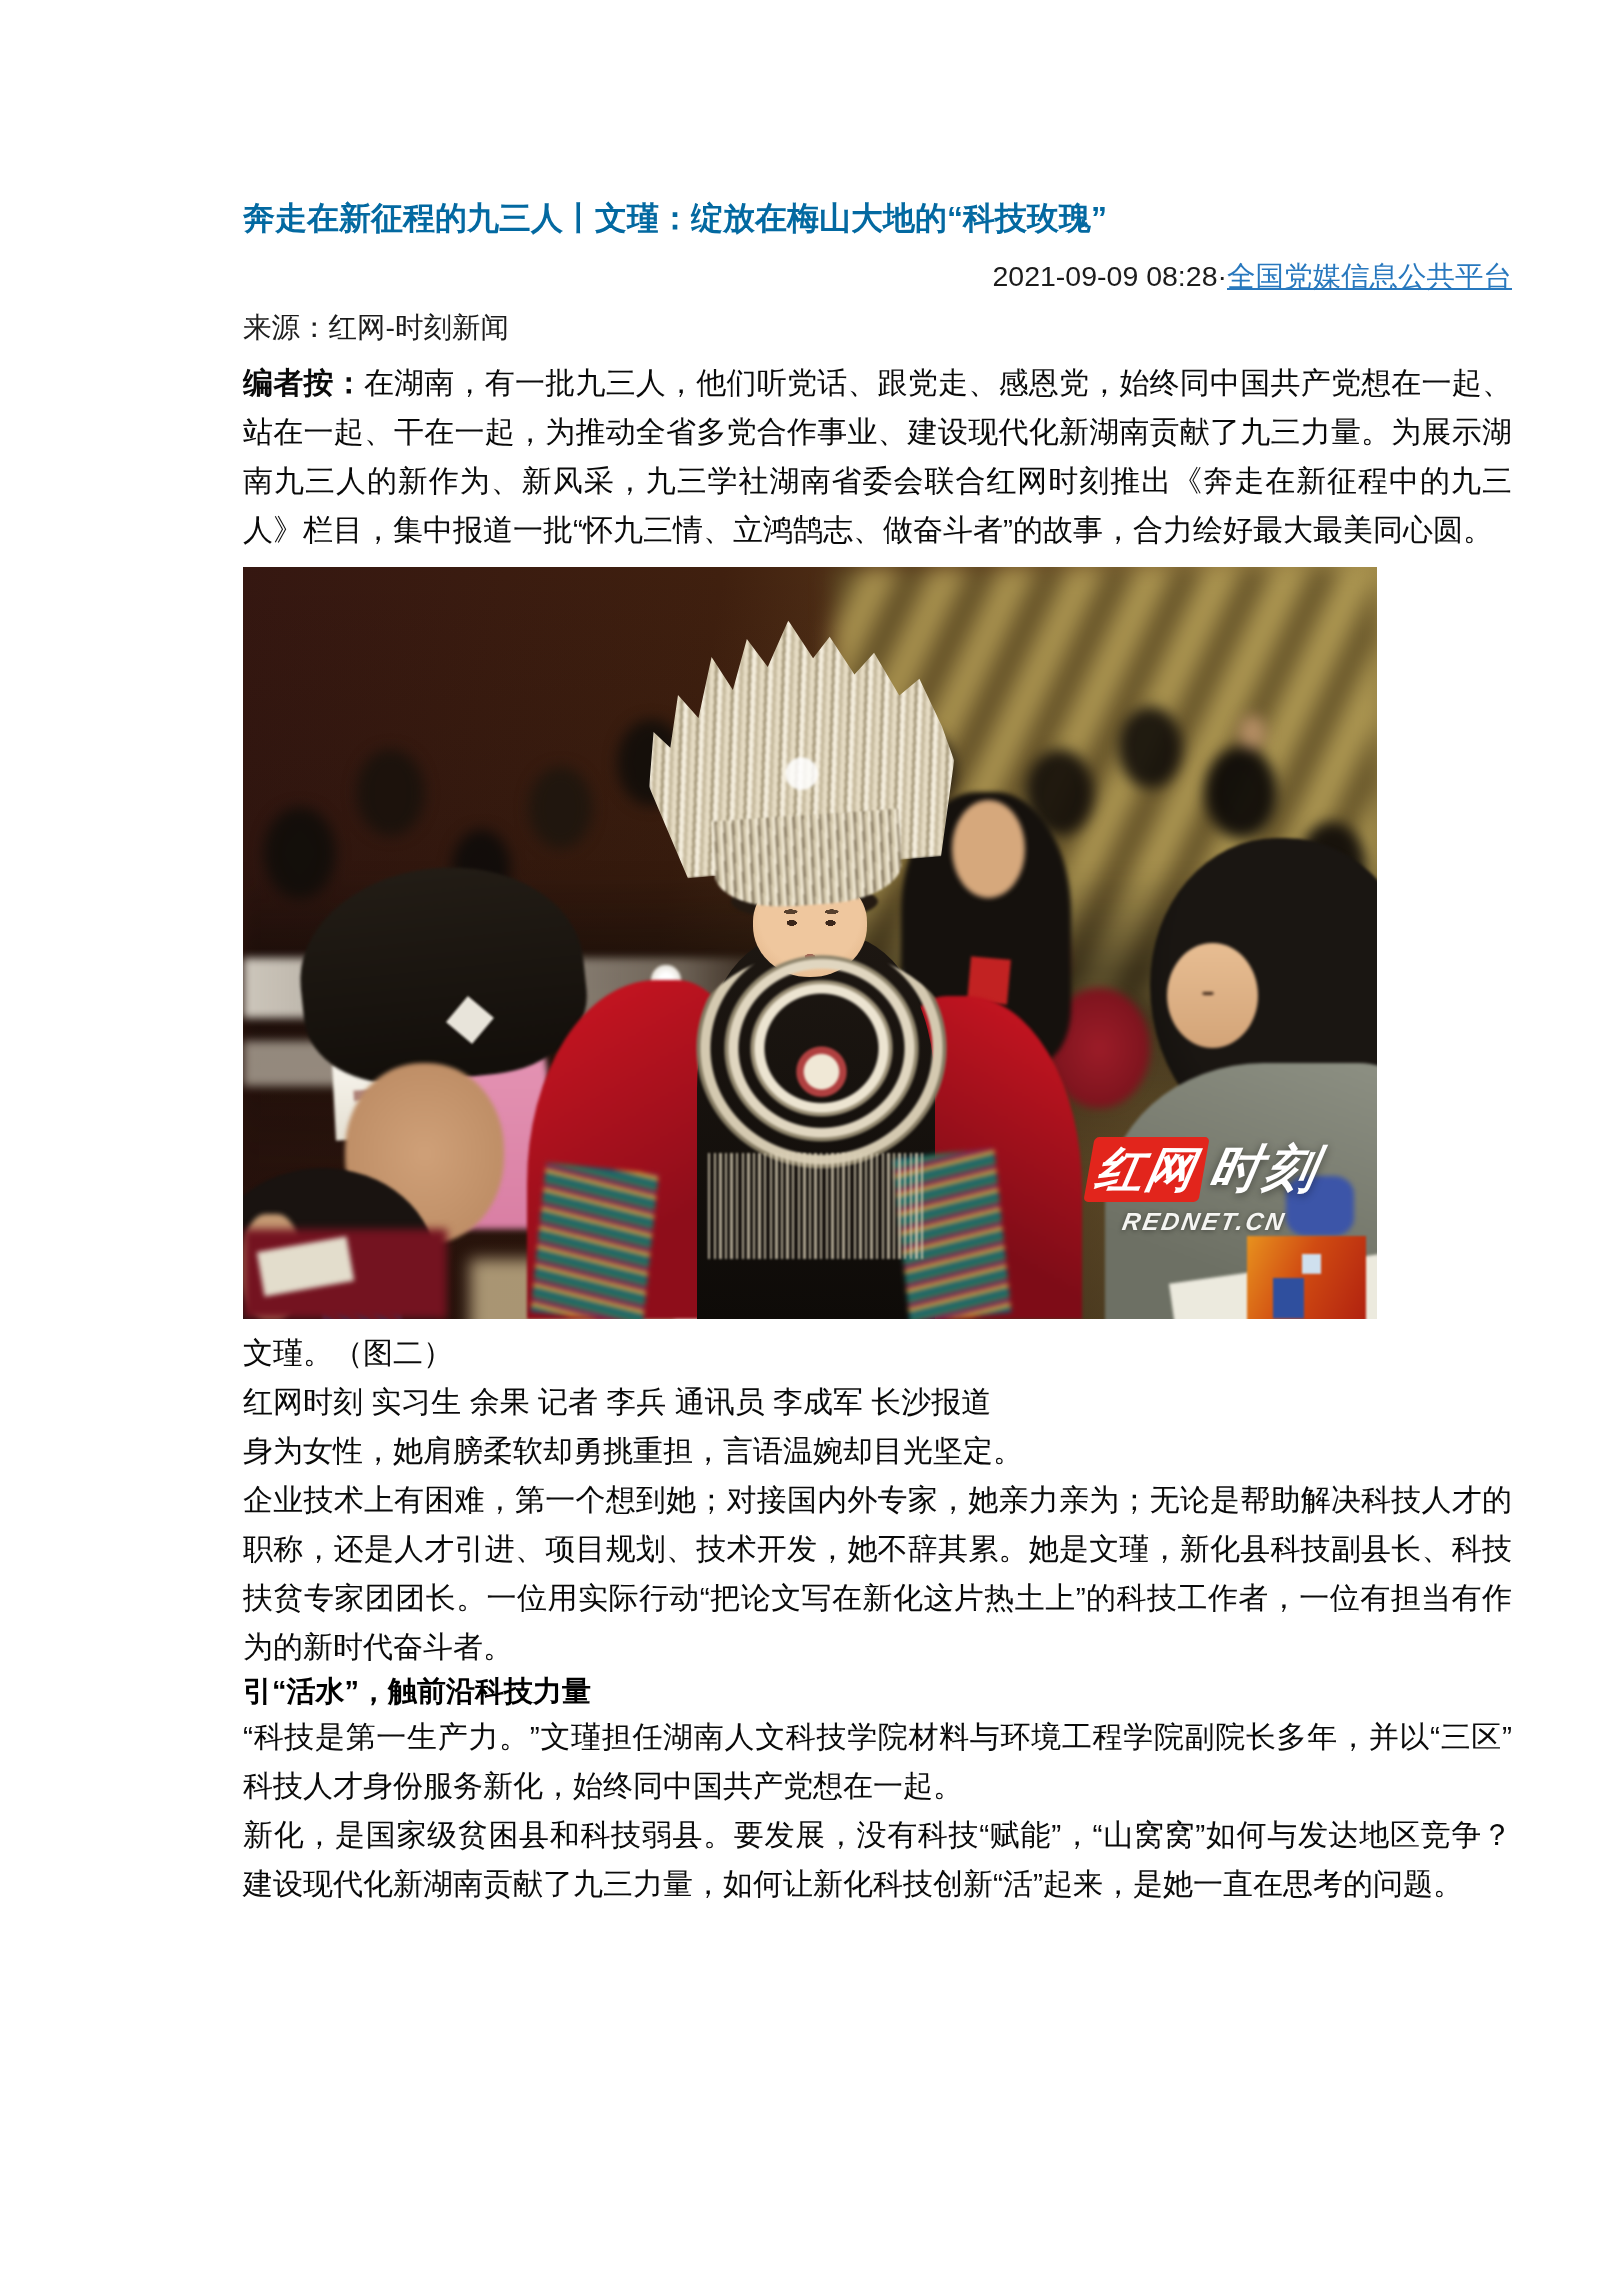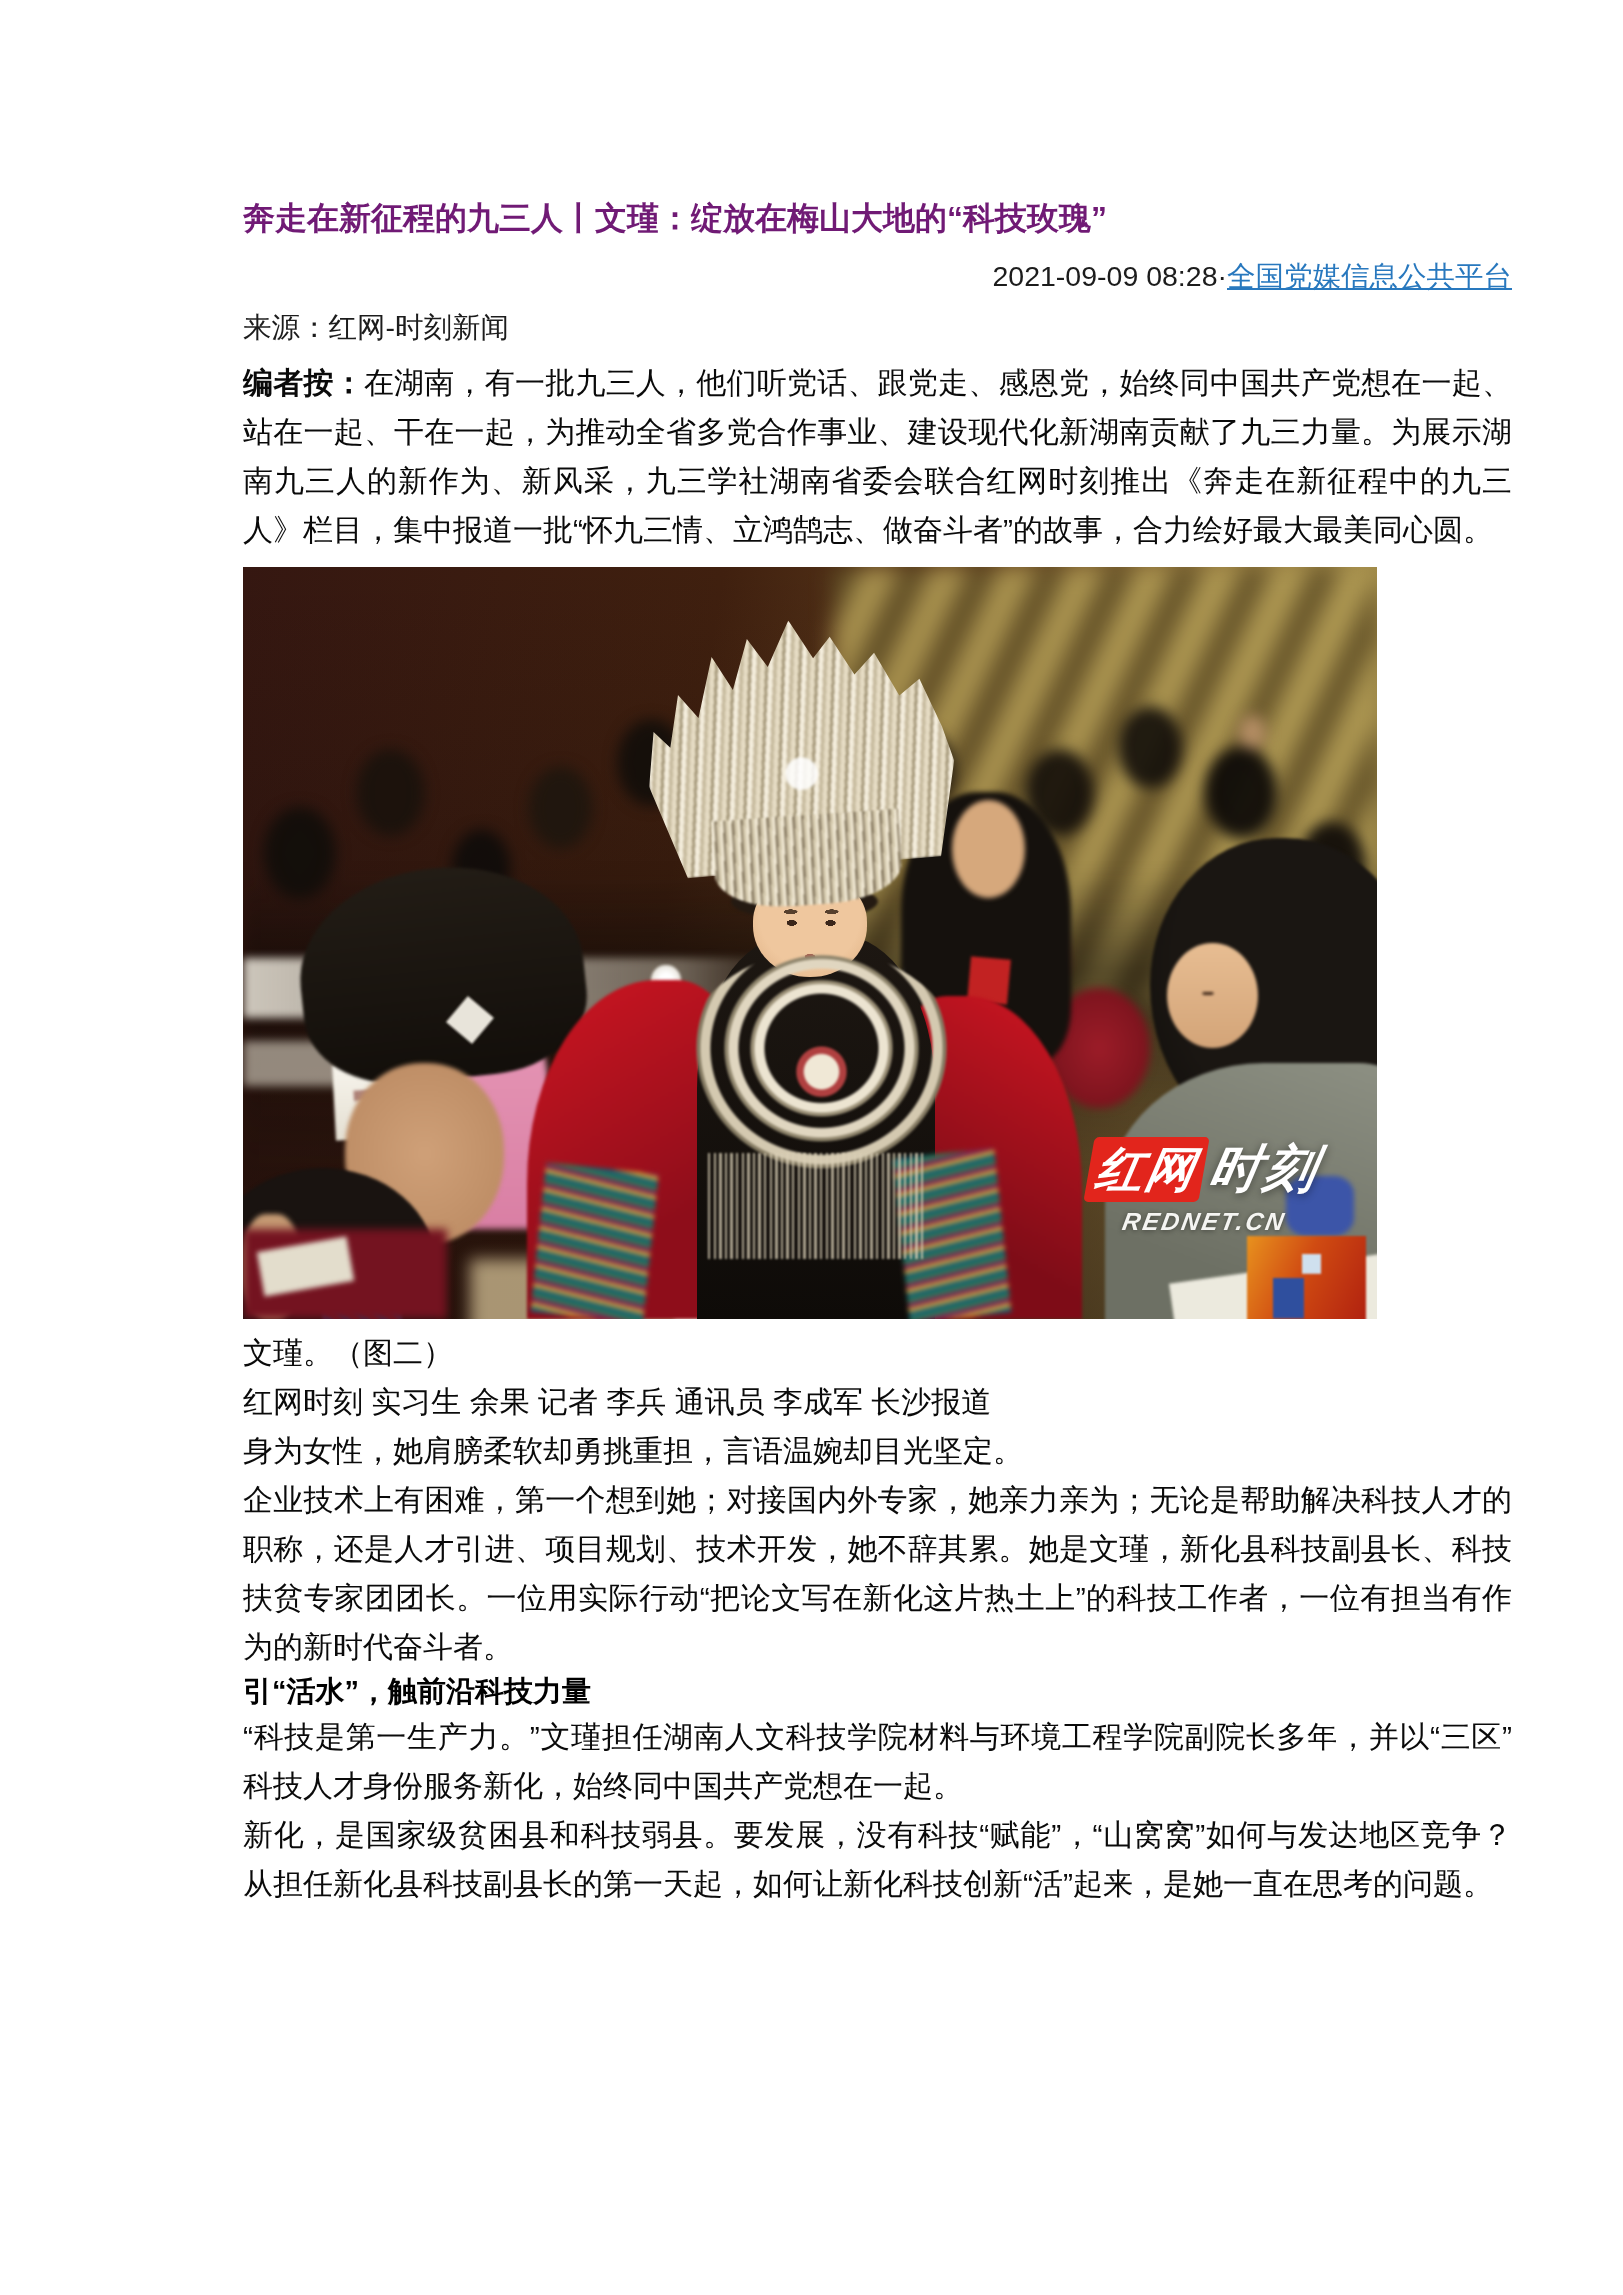--- a/index.html
+++ b/index.html
@@ -1,21 +1,21 @@
 <!DOCTYPE html>
 <html lang="zh" style="font-size:12.7px"><head>
 <meta charset="utf-8">
 <style>
   html,body{margin:0;padding:0;background:#ffffff;}
   .page{
     position:relative;width:1624px;height:2295px;background:#ffffff;overflow:hidden;
     font-family:"Liberation Sans","DejaVu Sans",sans-serif;color:#0a0a0a;
   }
   .article{position:absolute;left:243px;top:198px;width:1269px;}
-  h1.title{font-size:32px;line-height:1.3;font-weight:700;margin:0 0 16px 0;color:#701a75;}
+  h1.title{font-size:32px;line-height:1.3;font-weight:700;margin:0 0 16px 0;color:#0369a1;}
   .meta{font-size:28.5px;line-height:41px;margin:0 0 10.3px 0;color:#1c1c1c;text-align:right;}
   .platform-link{color:#2878be;text-decoration:underline;cursor:pointer;}
   .source{font-size:28.5px;line-height:41px;margin:0 0 10.3px 0;color:#1c1c1c;}
   p.para{font-size:30px;line-height:49px;margin:0;text-align:justify;color:#0a0a0a;}
   p.bold{font-weight:400;}
   h2.subhead{font-size:29px;line-height:41px;font-weight:700;margin:0;color:#000;}
   b.note-label{font-weight:700;}
 
   
   .photo{
@@ -201,17 +201,17 @@
 
     <p class="para">文瑾。（图二）</p>
     <p class="para bold">红网时刻 实习生 余果 记者 李兵 通讯员 李成军 长沙报道</p>
 
     <p class="para">身为女性，她肩膀柔软却勇挑重担，言语温婉却目光坚定。</p>
     <p class="para">企业技术上有困难，第一个想到她；对接国内外专家，她亲力亲为；无论是帮助解决科技人才的职称，还是人才引进、项目规划、技术开发，她不辞其累。她是文瑾，新化县科技副县长、科技扶贫专家团团长。一位用实际行动“把论文写在新化这片热土上”的科技工作者，一位有担当有作为的新时代奋斗者。</p>
 
     <h2 class="subhead">引“活水”，触前沿科技力量</h2>
 
     <p class="para">“科技是第一生产力。”文瑾担任湖南人文科技学院材料与环境工程学院副院长多年，并以“三区”科技人才身份服务新化，始终同中国共产党想在一起。</p>
-    <p class="para">新化，是国家级贫困县和科技弱县。要发展，没有科技“赋能”，“山窝窝”如何与发达地区竞争？从担任新化县科技副县长的第一天起，如何让新化科技创新“活”起来，是她一直在思考的问题。</p>
+    <p class="para">新化，是国家级贫困县和科技弱县。要发展，没有科技“赋能”，“山窝窝”如何与发达地区竞争？建设现代化新湖南贡献了九三力量，如何让新化科技创新“活”起来，是她一直在思考的问题。</p>
 
   </div>
 </div>
 
 
 </body></html>

